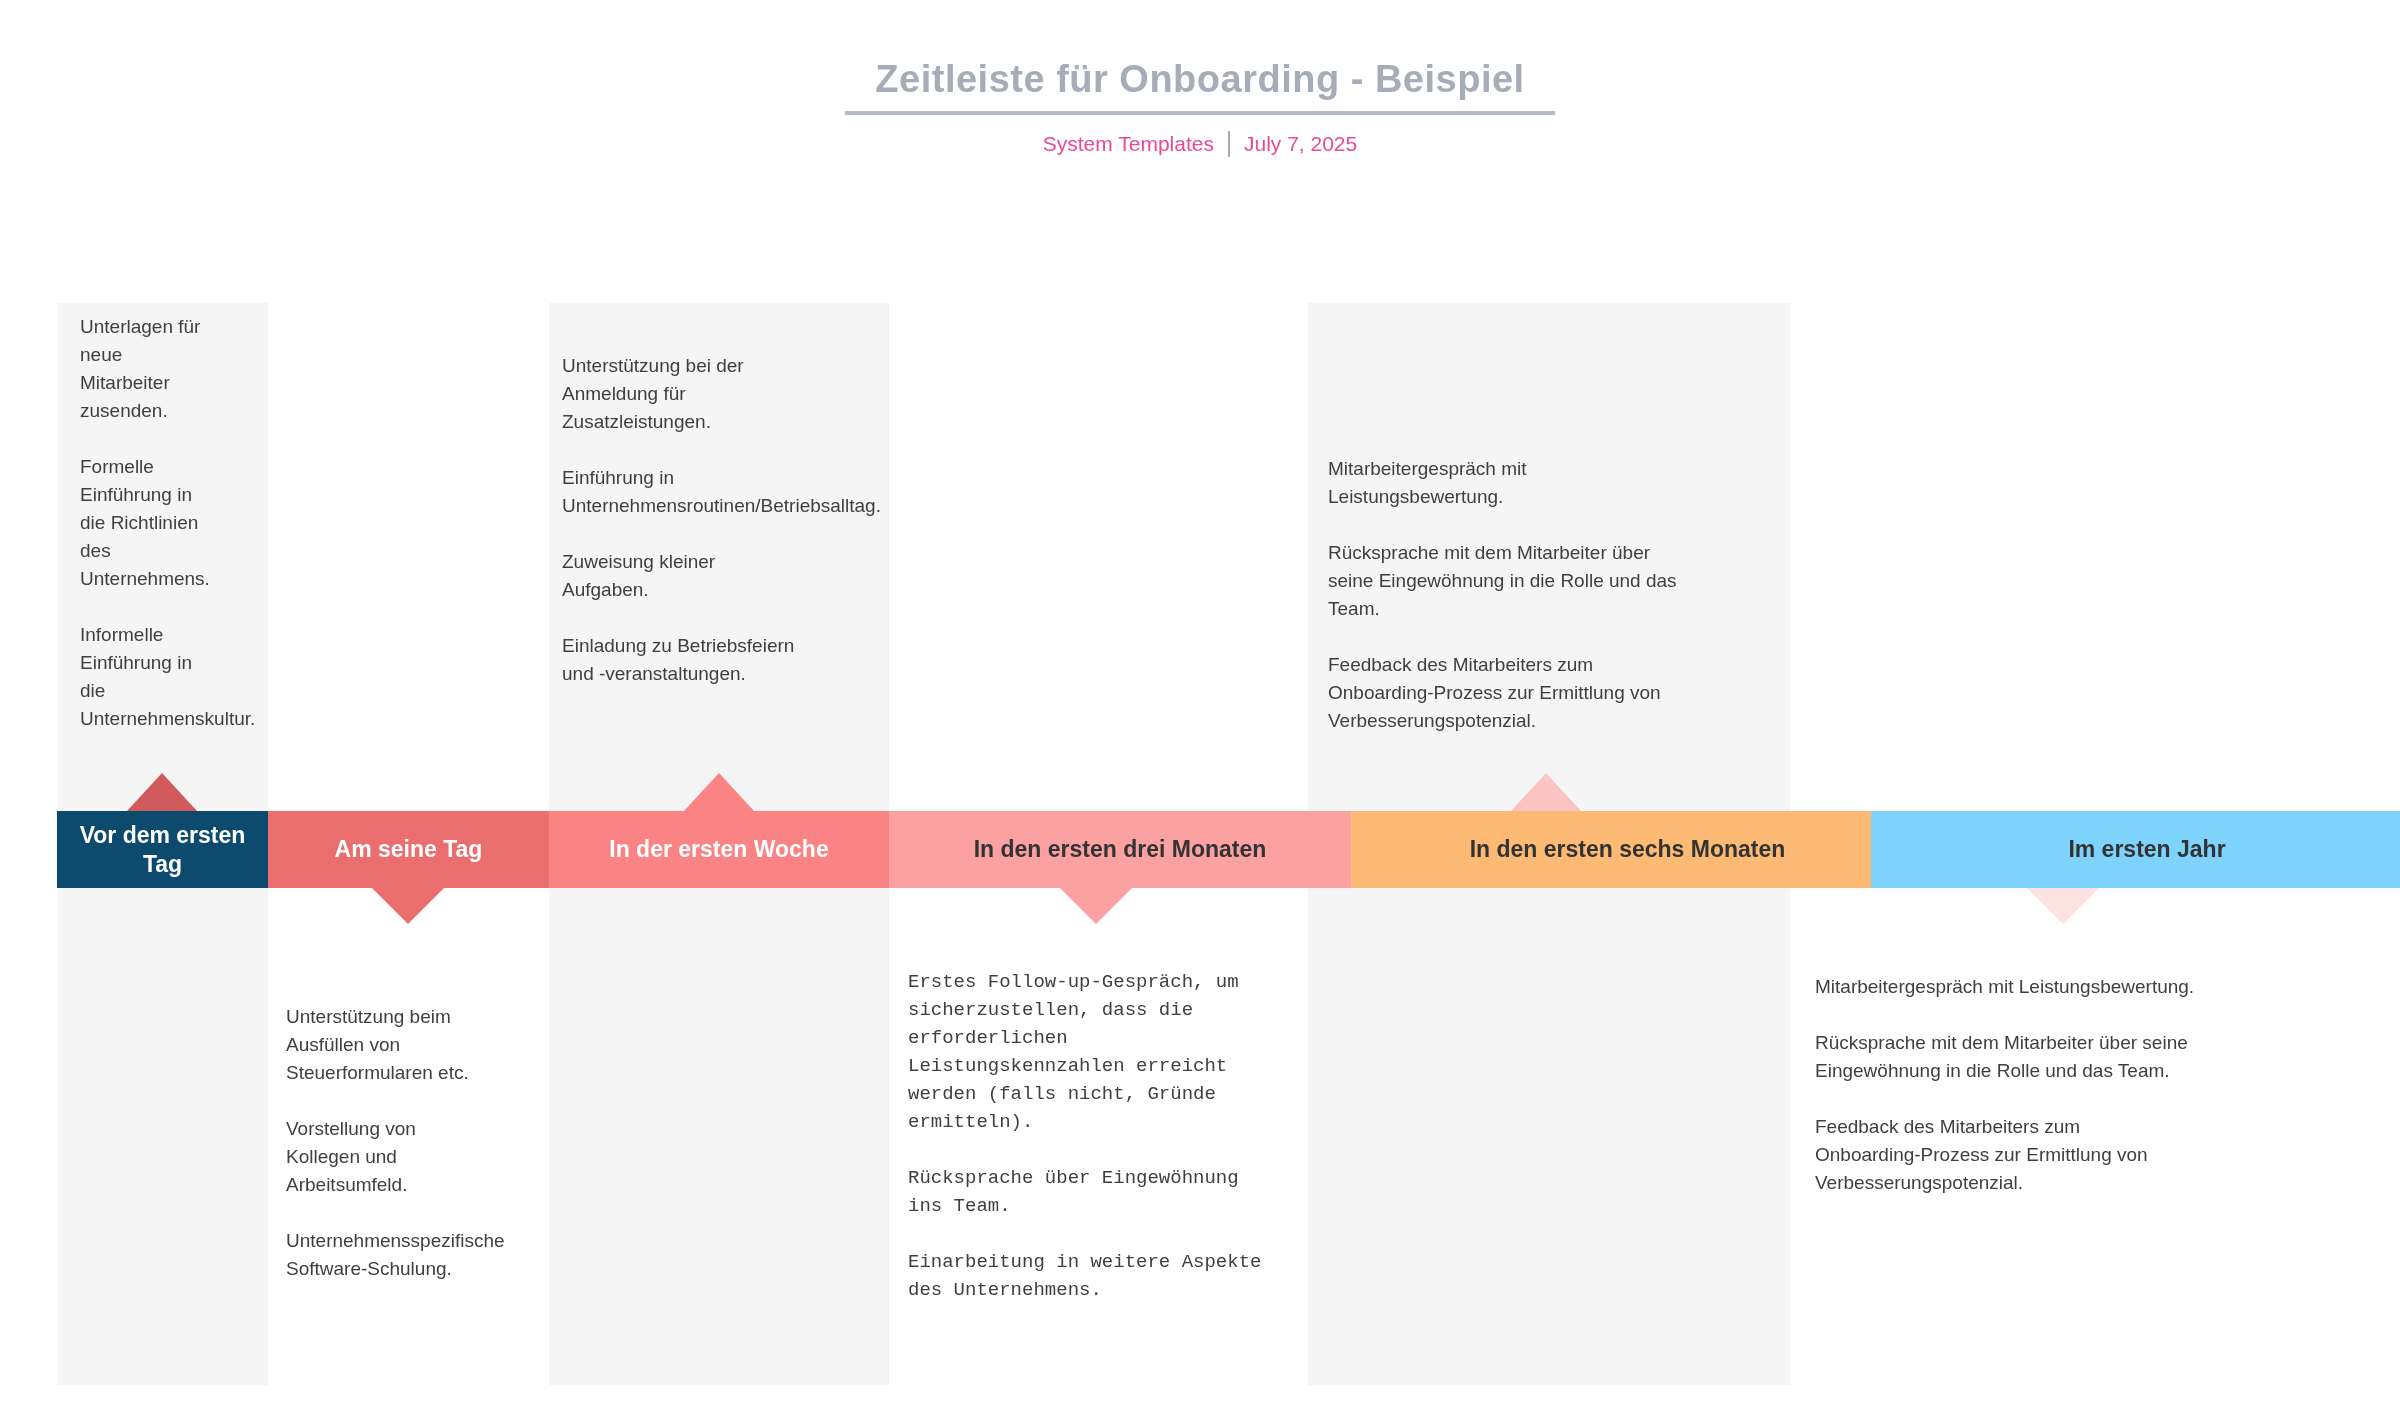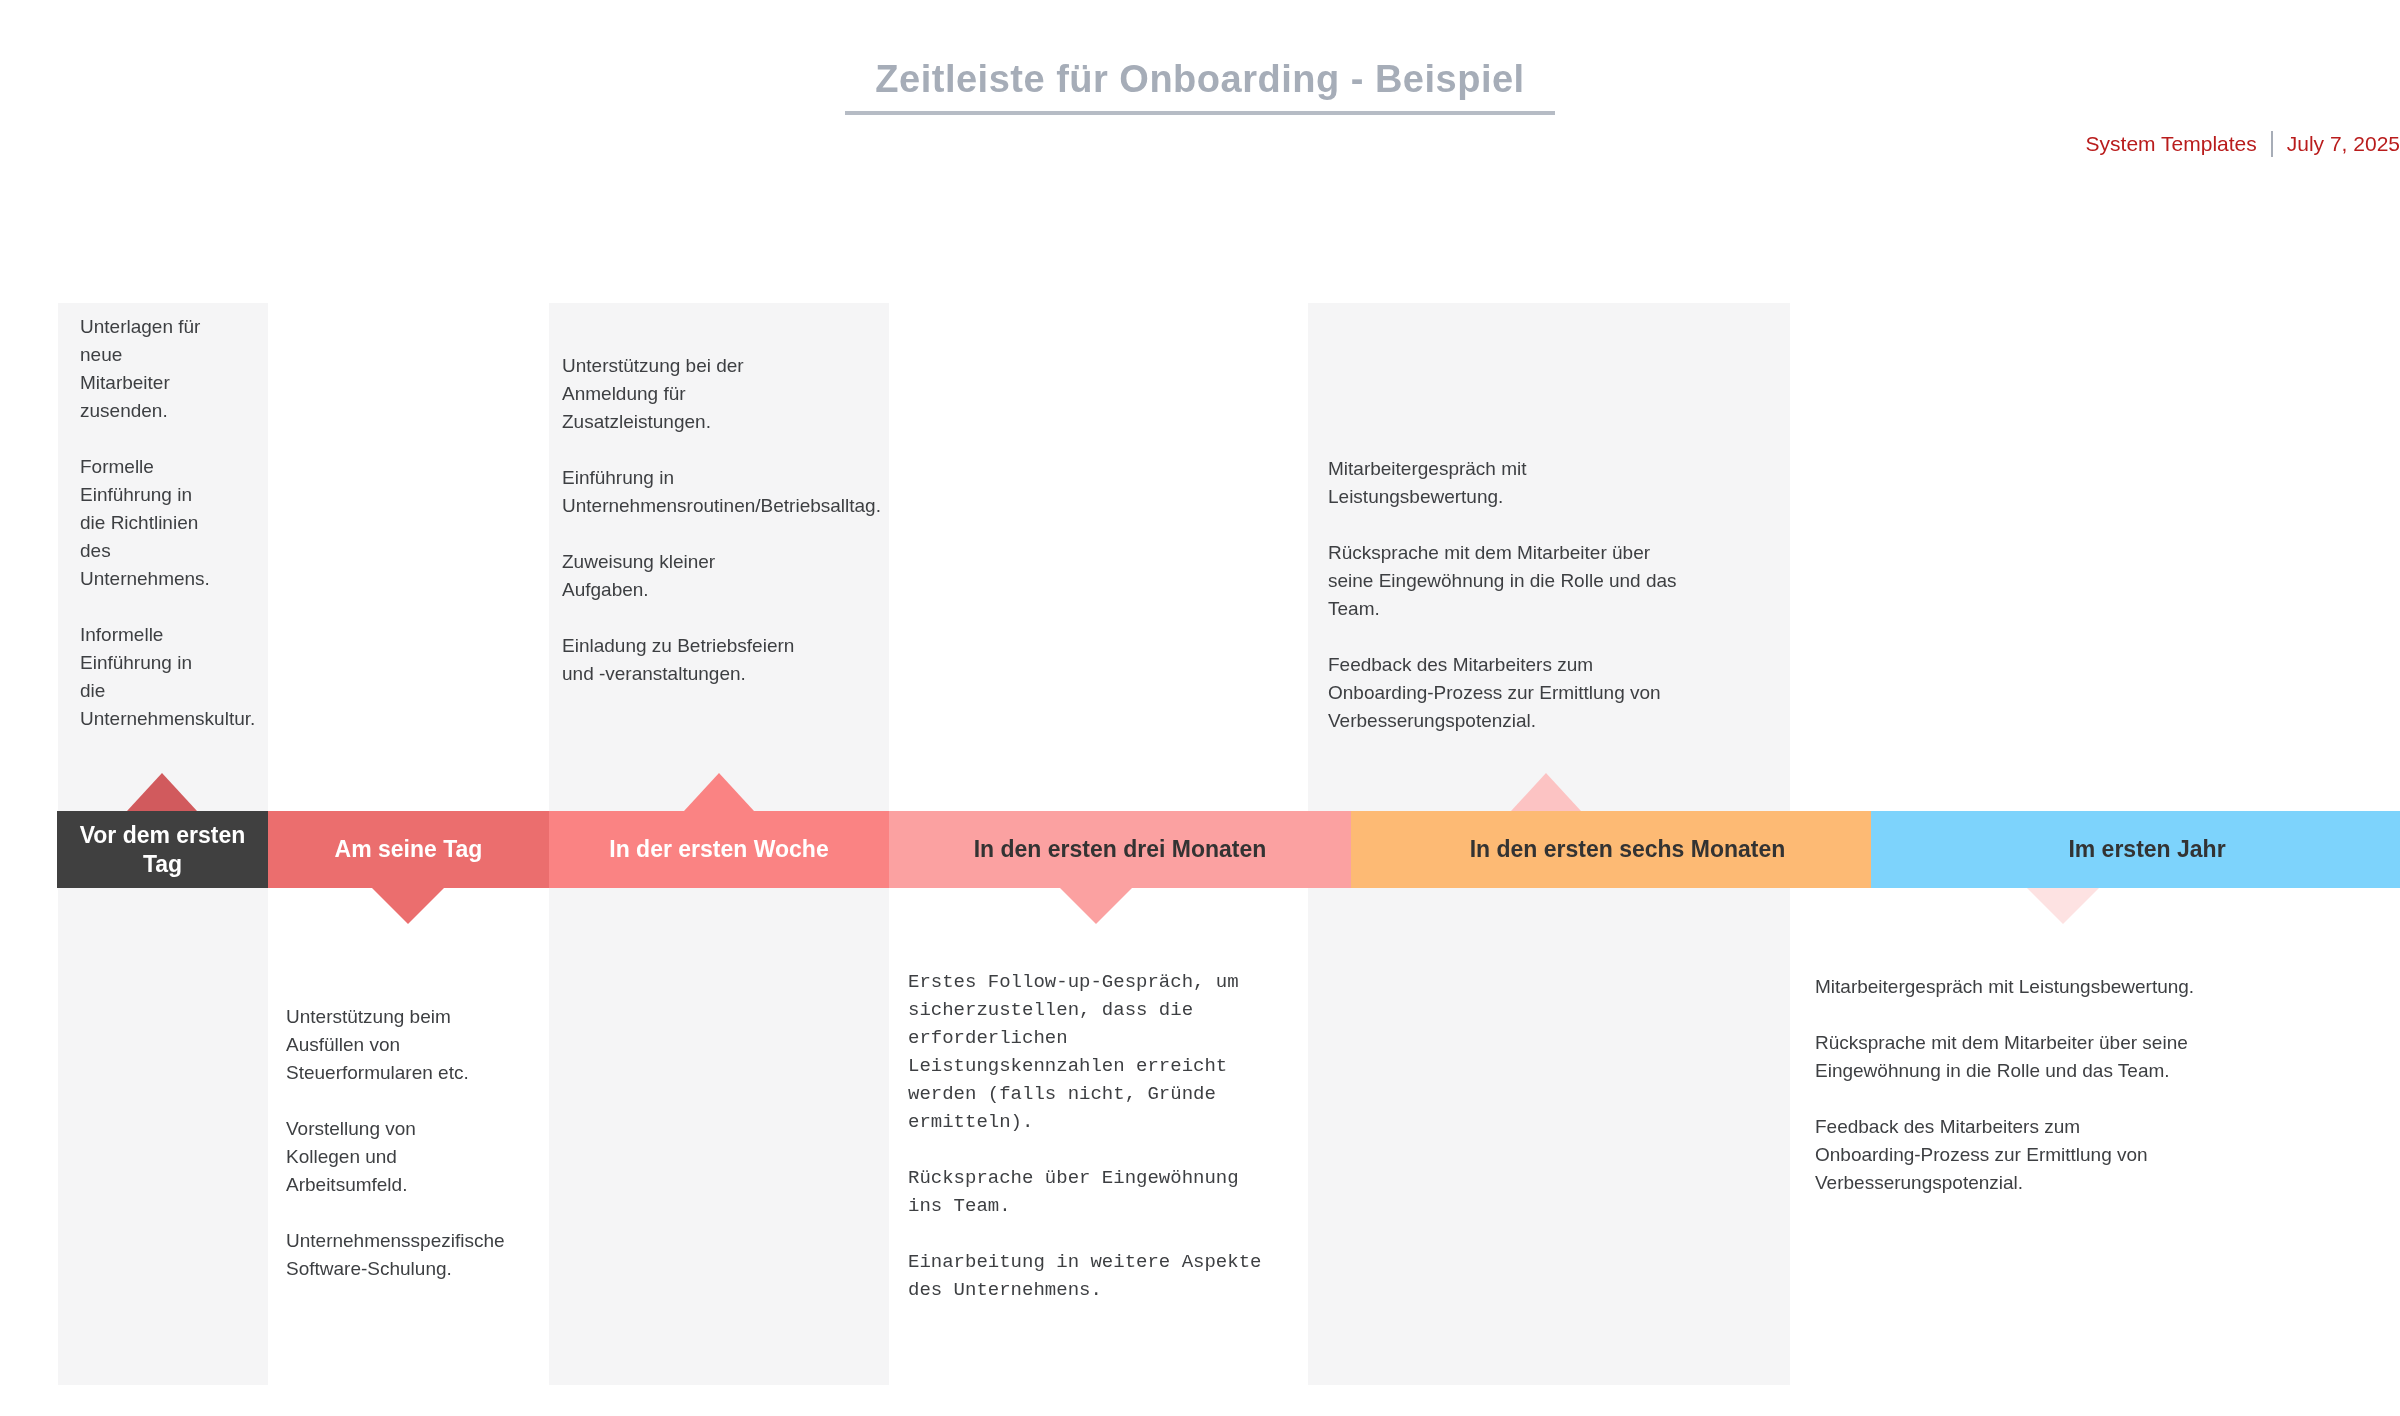--- a/index.html
+++ b/index.html
@@ -6,21 +6,21 @@
   .canvas {
     position:relative; width:2400px; height:1416px;
     background:#ffffff; overflow:hidden;
     font-family:"Liberation Sans", sans-serif;
     color:#3d3f42;
   }
   
   .header { position:absolute; top:58px; left:0; width:100%; text-align:center; }
   .title { font-size:38px; font-weight:700; color:#a6adb8; margin:0; letter-spacing:0.5px; }
   .title-rule { width:710px; height:4px; background:#b6bcc5; margin:10px auto 16px auto; }
-  .subtitle { font-size:21px; color:#b91c1c; display:flex; align-items:center; justify-content:flex-end; gap:14px; }
+  .subtitle { font-size:21px; color:#ec4899; display:flex; align-items:center; justify-content:center; gap:14px; }
   .subtitle .sep { display:inline-block; width:2px; height:26px; background:#a7adb7; }
   
   .band { position:absolute; top:303px; height:1082px; }
   .band-1 { left:58px;   width:210px; }
   .band-3 { left:549px;  width:340px; }
   .band-5 { left:1308px; width:482px; }
   
   .timeline { position:absolute; left:57px; top:811px; height:77px; display:flex; }
   .seg { height:77px; display:flex; align-items:center; justify-content:center; text-align:center; }
   .seg-label { font-size:23px; font-weight:700; line-height:29px; white-space:pre-line; }
@@ -67,21 +67,21 @@
   <div class="band band-5" style="background-color: rgb(245, 245, 246);"></div>
 
   <div class="arrow up arrow-1" style="background-color: rgb(209, 90, 93);"></div>
   <div class="arrow down arrow-2" style="background-color: rgb(235, 110, 110);"></div>
   <div class="arrow up arrow-3" style="background-color: rgb(250, 131, 131);"></div>
   <div class="arrow down arrow-4" style="background-color: rgb(251, 161, 161);"></div>
   <div class="arrow up arrow-5" style="background-color: rgb(252, 195, 195);"></div>
   <div class="arrow down arrow-6" style="background-color: rgb(253, 226, 226);"></div>
 
   <div class="timeline">
-    <div class="seg seg-1" style="background-color: #404040;">
+    <div class="seg seg-1" style="background-color: #0c4a6e;">
       <span class="seg-label" style="color: rgb(255, 255, 255);">Vor dem ersten
 Tag</span>
     </div>
     <div class="seg seg-2" style="background-color: rgb(235, 110, 110);">
       <span class="seg-label" style="color: rgb(255, 255, 255);">Am seine Tag</span>
     </div>
     <div class="seg seg-3" style="background-color: rgb(250, 131, 131);">
       <span class="seg-label" style="color: rgb(255, 255, 255);">In der ersten Woche</span>
     </div>
     <div class="seg seg-4" style="background-color: rgb(251, 161, 161);">

